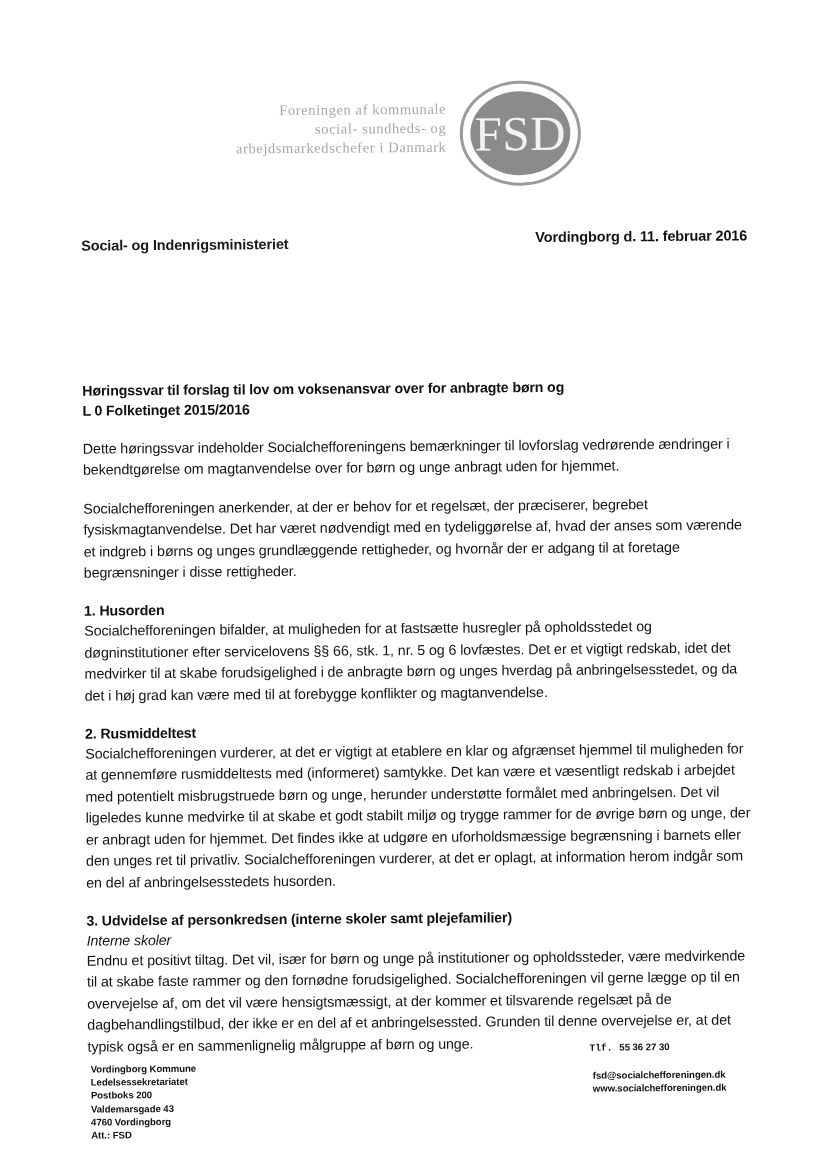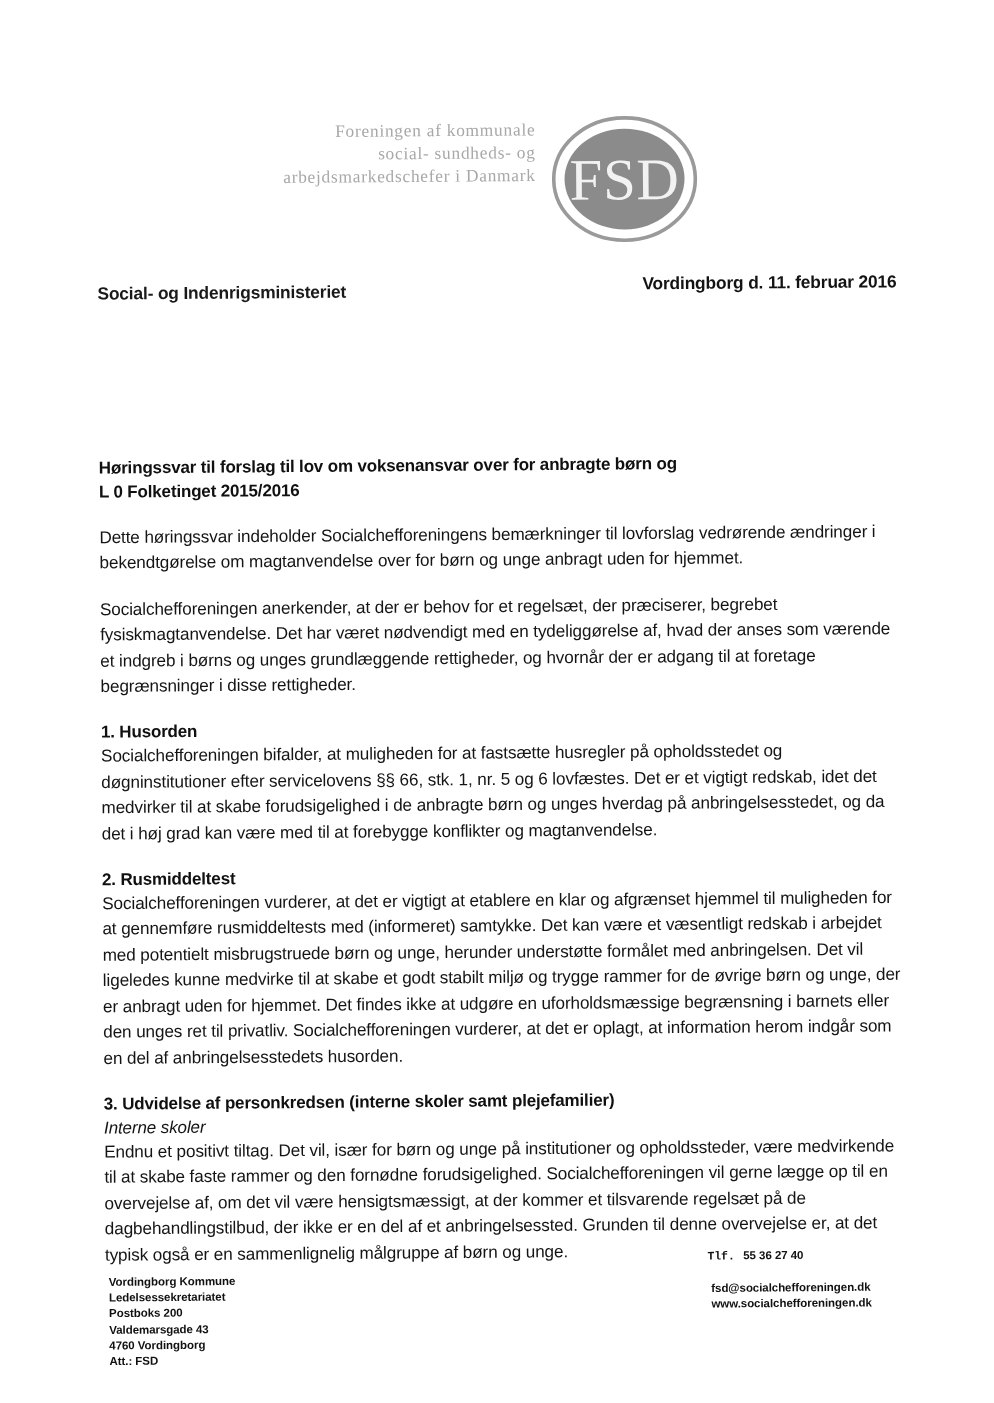--- a/index.html
+++ b/index.html
@@ -50,21 +50,21 @@
     font-size: 14.5px;
     line-height: 19px;
     letter-spacing: 0.6px;
     color: #a8a8a8;
     white-space: pre-line;
   }
 
   .lh-logo {
     position: absolute;
     left: 462px;
-    top: 16px;
+    top: 0px;
     width: 124px;
     height: 116px;
   }
   .lh-logo svg { display: block; }
 
   
   .addr-row {
     position: absolute;
     left: 0;
     top: 188px;
@@ -219,19 +219,19 @@
     <div class="footer-left">
       <span class="fline">Vordingborg Kommune</span>
       <span class="fline">Ledelsessekretariatet</span>
       <span class="fline">Postboks 200</span>
       <span class="fline">Valdemarsgade 43</span>
       <span class="fline">4760 Vordingborg</span>
       <span class="fline">Att.: FSD</span>
     </div>
 
     <div class="footer-right">
-      <div class="phone"><span class="lbl">Tlf.</span><span>55 36 27 40</span></div>
+      <div class="phone"><span class="lbl">Tlf.</span><span>55 36 27 30</span></div>
       <div class="contact">fsd@socialchefforeningen.dk</div>
       <div class="contact">www.socialchefforeningen.dk</div>
     </div>
 
   </div>
 </div>
 
 </body></html>

